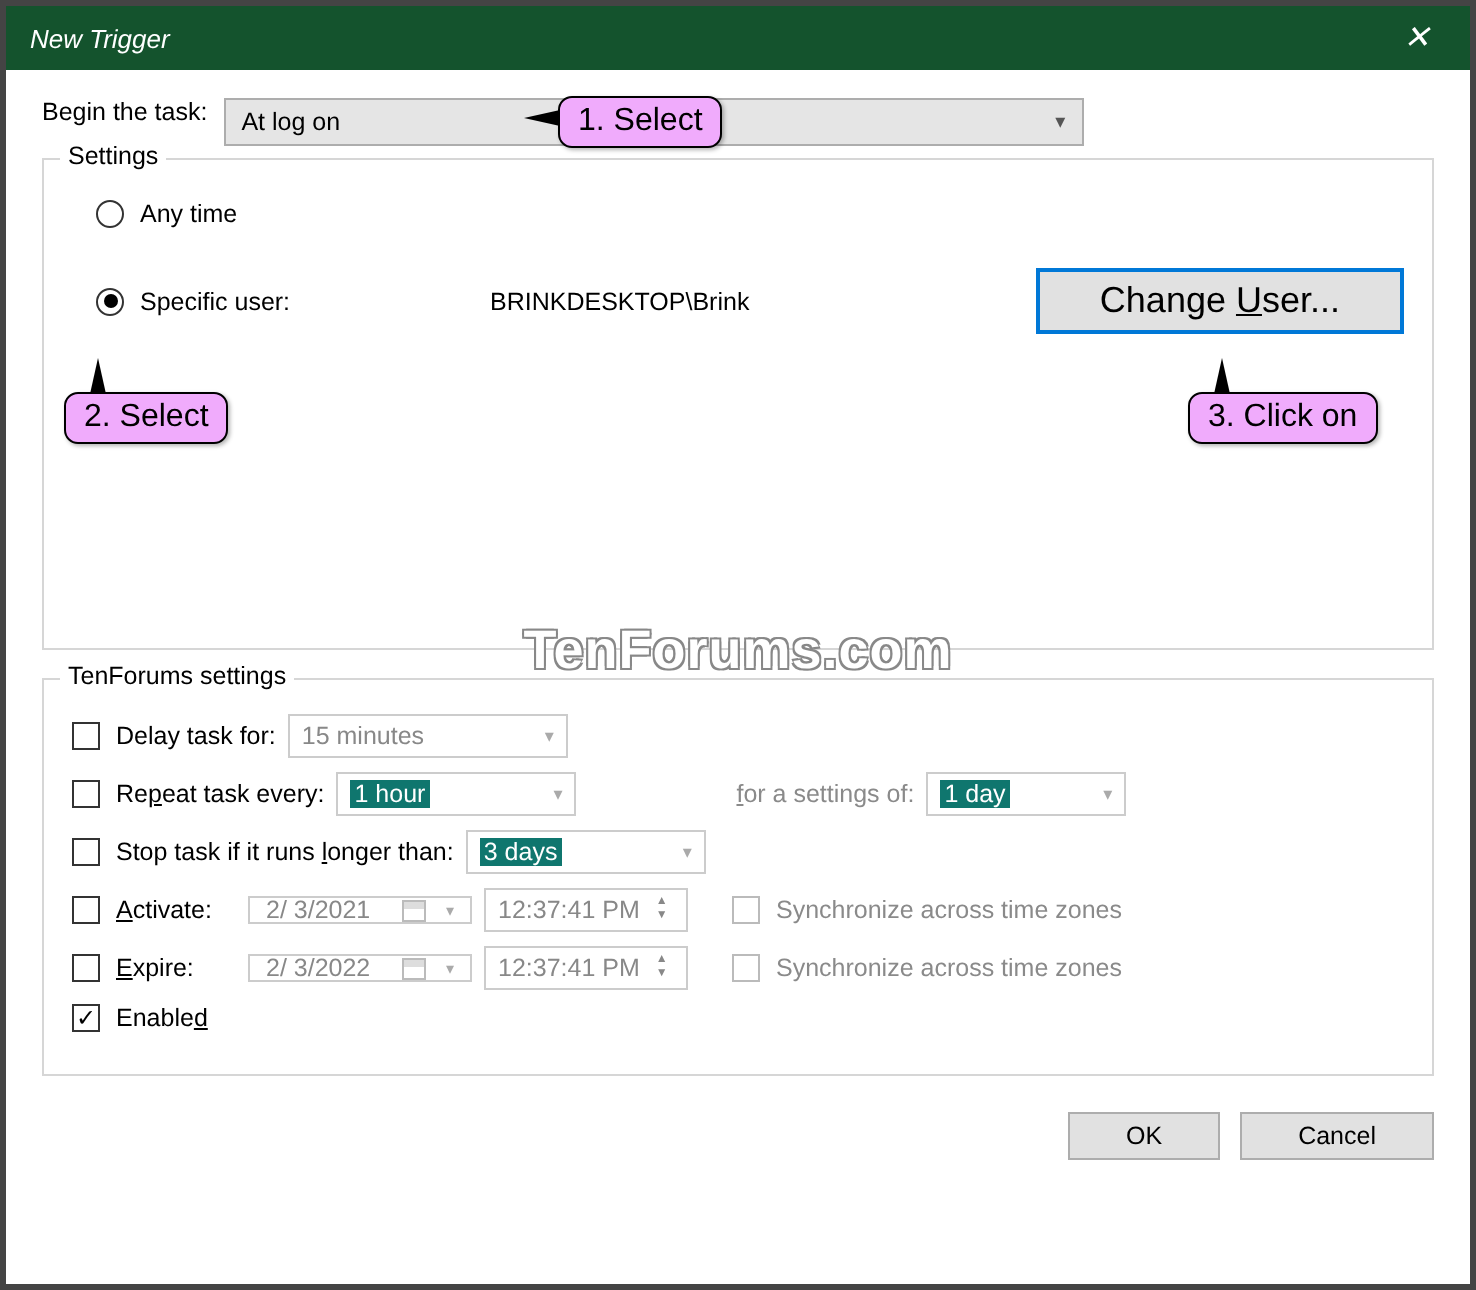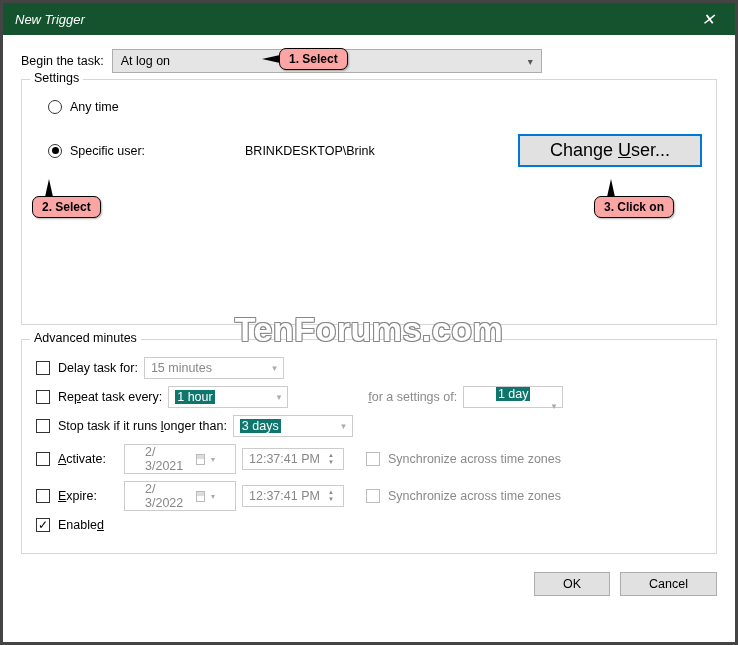--- a/index.html
+++ b/index.html
@@ -1,56 +1,56 @@
 <!DOCTYPE html>
 <html><head>
 <meta charset="utf-8">
 <style>
 * { box-sizing: border-box; font-family: "Segoe UI", Tahoma, sans-serif; }
 body { margin: 0; background: #fff; width: 738px; height: 645px; overflow: hidden; border: 3px solid #444; }
 .titlebar { background: #14532d; color: #fff; height: 32px; display: flex; align-items: center; padding: 0 12px; font-size: 13px; font-style: italic; }
 .titlebar .title { flex: 1; }
 .titlebar .close { font-size: 16px; padding: 0 8px; cursor: default; }
 .content { padding: 14px 18px 10px 18px; font-size: 12.5px; color: #000; }
-.row-begin { margin-bottom: 6px; display: flex; align-items: center; position: relative; }
+.row-begin { margin-bottom: 6px; display: flex; position: relative; }
 .begin-label { margin-right: 8px; }
 .begin-select { display:inline-flex; align-items:center; justify-content:flex-start; padding:3px 8px; background:#e5e5e5; border:1px solid #adadad; width:430px; height:24px; font-size:12.5px; position:relative; }
 .begin-select .chev { position:absolute; right:8px; font-size:10px; color:#555; }
 .fieldset { border:1px solid #d6d6d6; padding:10px 14px 14px 14px; margin-top:4px; position:relative; }
 .fieldset > .legend { position:absolute; top:-9px; left:8px; background:#fff; padding:0 4px; font-size:12.5px; }
 .settings-body { height: 210px; position:relative; }
 .radio-row { display:flex; align-items:center; margin:10px 0 20px 12px; }
 .radio { width:14px; height:14px; border:1px solid #333; border-radius:50%; margin-right:8px; display:inline-flex; align-items:center; justify-content:center; }
 .radio.checked::after { content:""; width:7px; height:7px; background:#000; border-radius:50%; display:block; }
 .specific-row { display:flex; align-items:center; margin-left:12px; }
 .specific-row .user { margin-left:100px; }
 .change-btn { margin-left:auto; padding:4px 30px; border:2px solid #0078d7; background:#e1e1e1; font-size:18px; }
 .u { text-decoration: underline; }
-.callout { position:absolute; background:#fca5a5; border:1px solid #000; border-radius:7px; padding:3px 9px; font-size:12px; font-weight:bold; box-shadow:1px 1px 2px rgba(0,0,0,0.3); white-space:nowrap; }
+.callout { position:absolute; background:#f0abfc; border:1px solid #000; border-radius:7px; padding:3px 9px; font-size:16px; font-weight:normal; box-shadow:1px 1px 2px rgba(0,0,0,0.3); white-space:nowrap; }
 .callout-arrow-up::before { content:""; position:absolute; top:-22px; left:12px; border:4px solid transparent; border-bottom:18px solid #000; }
 .callout-arrow-left::before { content:""; position:absolute; top:6px; left:-22px; border:4px solid transparent; border-right:18px solid #000; }
 .advanced { margin-top: 14px; }
 .adv-row { display:flex; align-items:center; margin:7px 0; }
 .chk { width:14px; height:14px; border:1px solid #333; margin-right:8px; display:inline-flex; align-items:center; justify-content:center; flex-shrink:0; }
 .chk.disabled { border-color:#bbb; }
 .chk.checked::after { content:"✓"; font-size:12px; line-height:10px; color:#000; }
 .disabled-text { color:#8a8a8a; }
 .combo { display:inline-flex; align-items:center; border:1px solid #ccc; background:#fff; height:22px; padding:0 6px; font-size:12.5px; color:#888; margin-left:6px; position:relative; }
 .combo .chev { margin-left:auto; font-size:9px; color:#aaa; padding-left:6px; }
 .combo.hl { color:#fff; }
 .combo.hl .val { background:#0f766e; padding:0 2px; }
-.datebox { display:inline-flex; align-items:center; border:1px solid #ccc; height:30px; padding:0 20px; font-size:12.5px; color:#888; margin-left:6px; }
+.datebox { display:inline-flex; align-items:center; border:1px solid #ccc; height:14px; padding:0 8px; font-size:12.5px; color:#888; margin-left:6px;justify-content:space-between; }
 .datebox .calico { width:12px; height:11px; border:1px solid #bbb; margin-left:12px; display:inline-block; background:linear-gradient(#ddd 40%,#fff 40%); }
 .datebox .dd { margin-left:6px; font-size:8px; color:#aaa; }
 .spinbox { display:inline-flex; align-items:center; border:1px solid #ccc; height:22px; padding:0 2px 0 6px; font-size:12.5px; color:#888; margin-left:6px; }
 .spinbox .spin { display:flex; flex-direction:column; margin-left:8px; font-size:6px; line-height:7px; color:#888; }
 .indent { margin-left:40px; }
 .buttons { display:flex; justify-content:flex-end; gap:10px; padding:8px 18px 14px 0; }
 .btn { padding:4px 28px; border:1px solid #adadad; background:#e1e1e1; font-size:12.5px; }
-.watermark { position:absolute; top:310px; left:0; right:0; text-align:center; font-size:34px; font-weight:bold; color:#fff; text-shadow:-1px -1px 0 #888,1px -1px 0 #888,-1px 1px 0 #888,1px 1px 0 #888; pointer-events:none; letter-spacing:0.5px; }
+.watermark { position:absolute; top:310px; left:0; right:0; text-align:center; font-size:27px; font-weight:bold; color:#fff; text-shadow:-1px -1px 0 #888,1px -1px 0 #888,-1px 1px 0 #888,1px 1px 0 #888; pointer-events:none; letter-spacing:0.5px; }
 </style>
 </head>
 <body>
 
 <div class="titlebar">
   <span class="title">New Trigger</span>
   <span class="close">✕</span>
 </div>
 
 <div class="content">
@@ -80,40 +80,40 @@
         <button class="change-btn"><span>Change </span><span class="u">U</span><span>ser...</span></button>
       </div>
 
       <div class="callout callout-arrow-up" style="left:-4px; top:96px;">2. Select</div>
       <div class="callout callout-arrow-up" style="left:558px; top:96px;">3. Click on</div>
 
     </div>
   </div>
 
   <div class="fieldset advanced">
-    <span class="legend">Advanced minutes</span>
+    <span class="legend">TenForums settings</span>
 
     <div class="adv-row">
       <span class="chk"></span>
       <span>Delay task for:</span>
       <span class="combo" style="width:140px;">
           <span class="val">15 minutes</span>
           <span class="chev">▾</span>
         </span>
     </div>
 
     <div class="adv-row">
       <span class="chk"></span>
       <span><span>Re</span><span class="u">p</span><span>eat task every:</span></span>
       <span class="combo hl" style="width:120px;">
           <span class="val">1 hour</span>
           <span class="chev">▾</span>
         </span>
       <span class="disabled-text" style="margin-left:80px;"><span class="u">f</span><span>or a settings of:</span></span>
-      <span class="combo hl" style="width:100px;flex-direction:column;">
+      <span class="combo hl" style="width:100px;">
           <span class="val">1 day</span>
           <span class="chev">▾</span>
         </span>
     </div>
 
 
     <div class="adv-row">
       <span class="chk"></span>
       <span><span>Stop task if it runs </span><span class="u">l</span><span>onger than:</span></span>
       <span class="combo hl" style="width:120px;">

